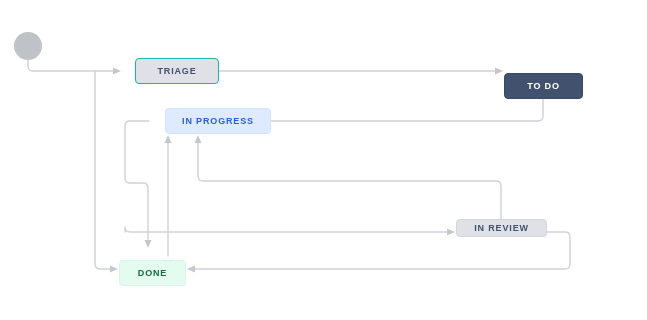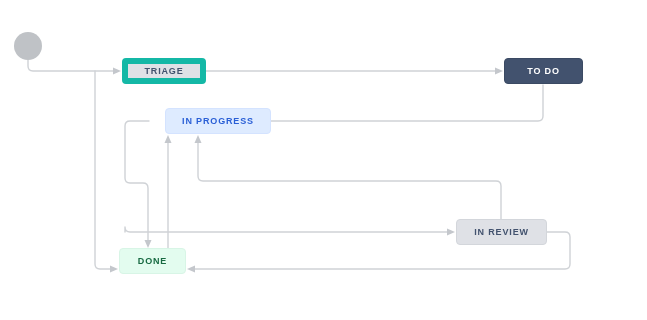--- a/index.html
+++ b/index.html
@@ -42,21 +42,22 @@
     justify-content: center;
     font-size: 9px;
     font-weight: bold;
     letter-spacing: 0.85px;
     white-space: nowrap;
     user-select: none;
   }
   .node-triage {
     background: #dfe1e6;
     color: #42526e;
-    border: 6px solid #14b8a6;
+    border: 1px solid #14b8a6;
+    margin-left: 13px;
   }
   .node-todo {
     background: #42526e;
     color: #ffffff;
     border: 1px solid #3b4a63;
   }
   .node-inprogress {
     background: #deebff;
     color: #2a5fd6;
     border: 1px solid #d4e3ff;
@@ -128,27 +129,27 @@
   </g>
 
 </svg>
 
 <div class="start-node" style="left: 14px; top: 32px; width: 28px; height: 28px; background: rgb(191, 194, 198);"></div>
 
 <div class="node-box node-triage" style="left: 122px; top: 58px; width: 84px; height: 26px; background: rgb(223, 225, 230); color: rgb(66, 82, 110);">
   <span>TRIAGE</span>
 </div>
 
-<div class="node-box node-todo" style="left: 504px; top: 58px; width: 79px; height: 26px; background: rgb(66, 82, 110); color: rgb(255, 255, 255);">
+<div class="node-box node-todo" style="left: 504px; top: 73px; width: 79px; height: 26px; background: rgb(66, 82, 110); color: rgb(255, 255, 255);">
   <span>TO DO</span>
 </div>
 
 <div class="node-box node-inprogress" style="left: 149px; top: 108px; width: 106px; height: 26px; background: rgb(222, 235, 255); color: rgb(42, 95, 214); margin-left: 16px;">
   <span>IN PROGRESS</span>
 </div>
 
-<div class="node-box node-inreview" style="left: 456px; top: 219px; width: 91px; height: 26px; background: rgb(223, 225, 230); color: rgb(66, 82, 110);">
+<div class="node-box node-inreview" style="left: 456px; top: 219px; width: 91px; height: 18px; background: rgb(223, 225, 230); color: rgb(66, 82, 110);">
   <span>IN REVIEW</span>
 </div>
 
-<div class="node-box node-done" style="left: 119px; top: 248px; width: 67px; height: 26px; background: rgb(227, 252, 239); color: rgb(24, 106, 66);">
+<div class="node-box node-done" style="left: 119px; top: 260px; width: 67px; height: 26px; background: rgb(227, 252, 239); color: rgb(24, 106, 66);">
   <span>DONE</span>
 </div>
 
 </body></html>

